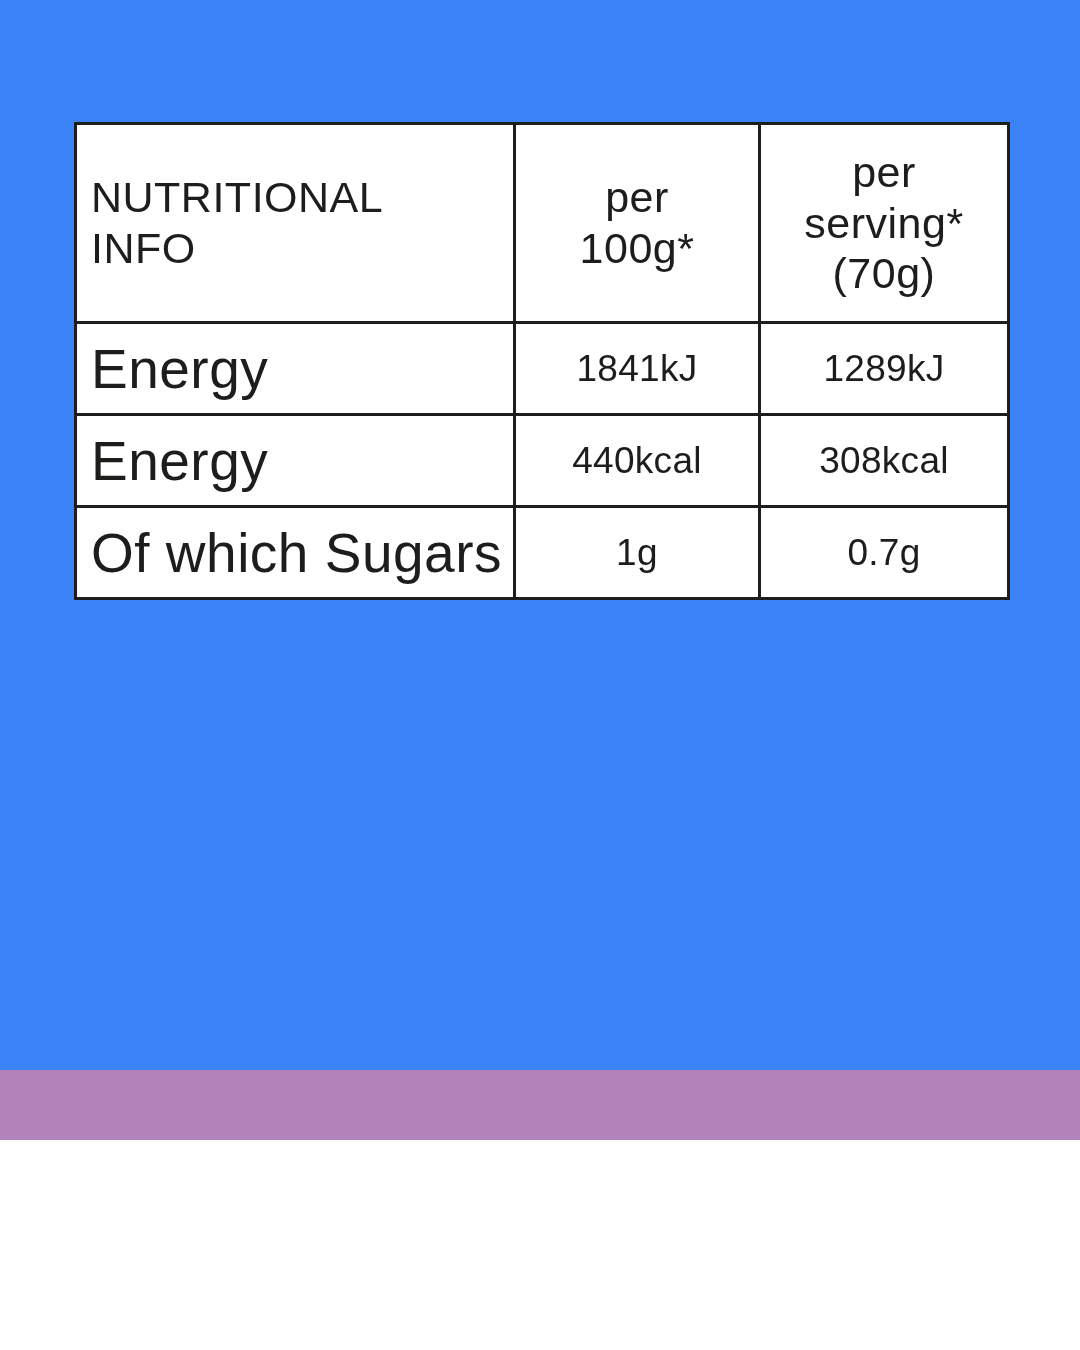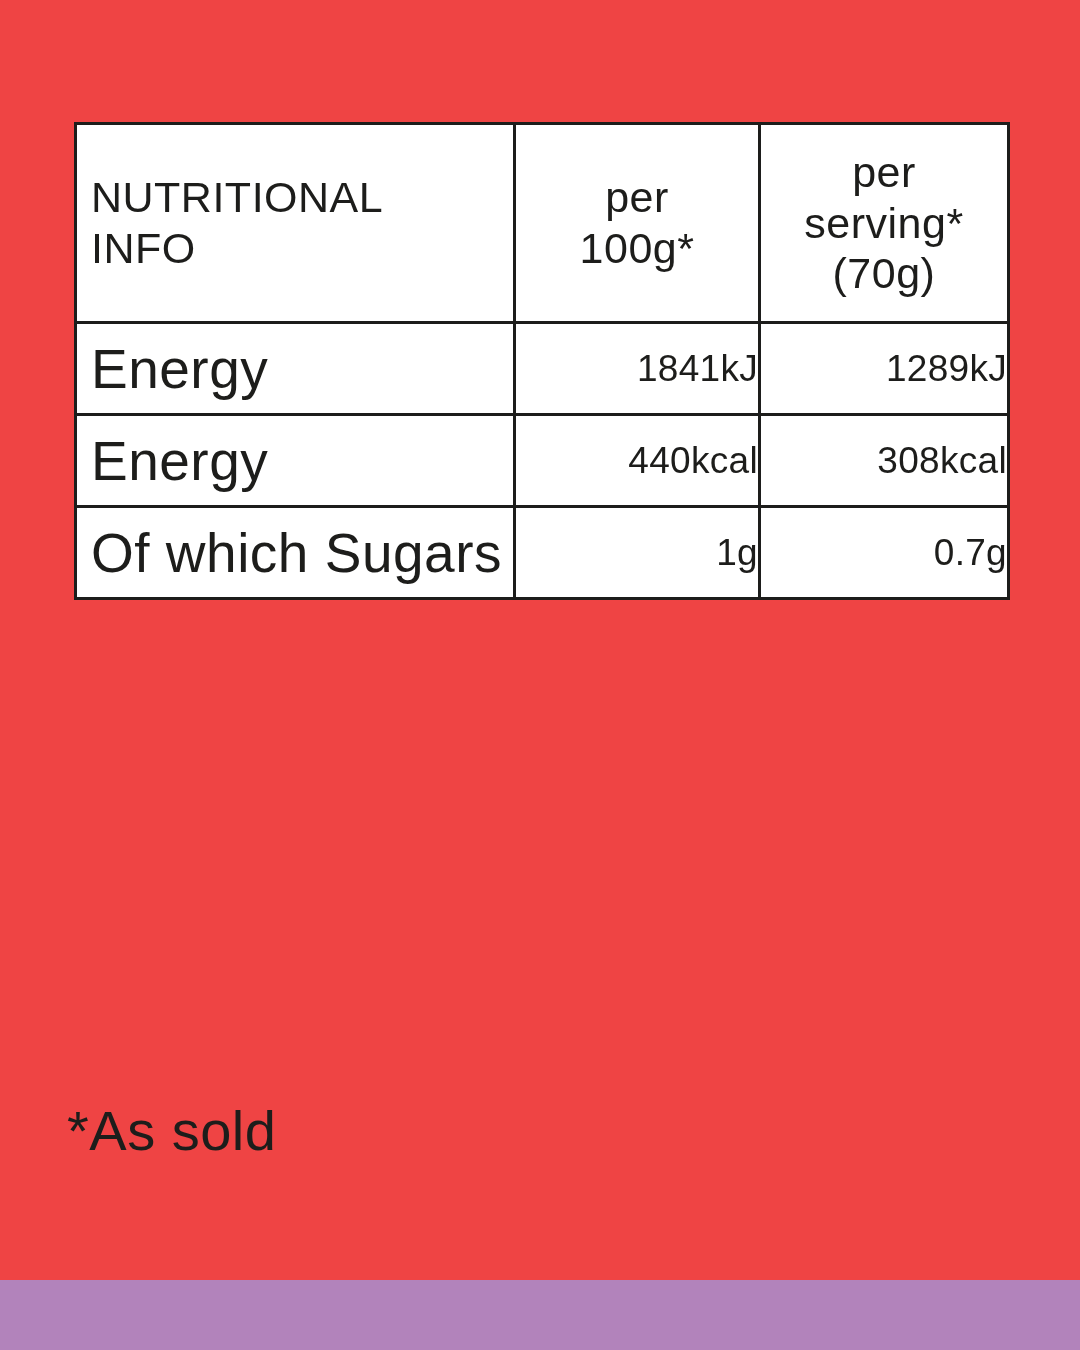--- a/index.html
+++ b/index.html
@@ -3,22 +3,22 @@
 <meta charset="utf-8">
 <style>
   html, body {
     margin: 0;
     padding: 0;
     background: #ffffff;
   }
   .page {
     position: relative;
     width: 1080px;
-    height: 1350px;
-    background: #ef4444;
+    height: 1140px;
+    background: #3b82f6;
     overflow: hidden;
     font-family: "Liberation Sans", sans-serif;
     color: #1d1d1b;
   }
   table.nutri-table {
     position: absolute;
     left: 74px;
     top: 122px;
     width: 933px;
     border-collapse: collapse;
@@ -49,21 +49,21 @@
   }
   .nutri-table td.label {
     font-size: 55px;
     letter-spacing: 0.5px;
     text-align: left;
     padding-left: 14px;
   }
   .nutri-table td.value {
     font-size: 37px;
     letter-spacing: 0.3px;
-    text-align: right;
+    text-align: center;
     padding: 0;
   }
   .footnote {
     position: absolute;
     left: 67px;
     top: 1098px;
     font-size: 56px;
     letter-spacing: 0.5px;
     color: #1d1d1b;
     text-align: center;

